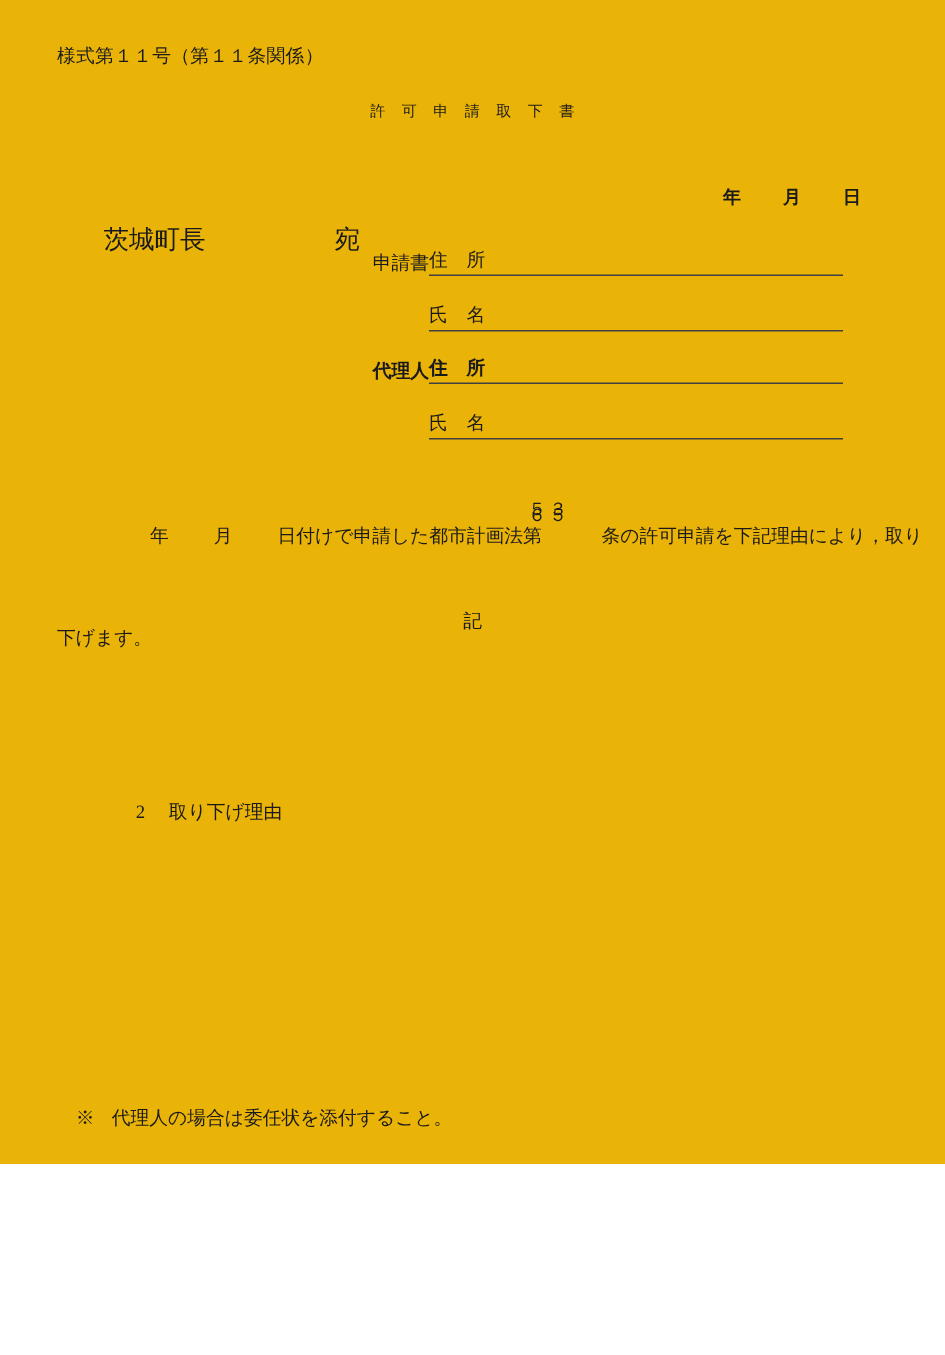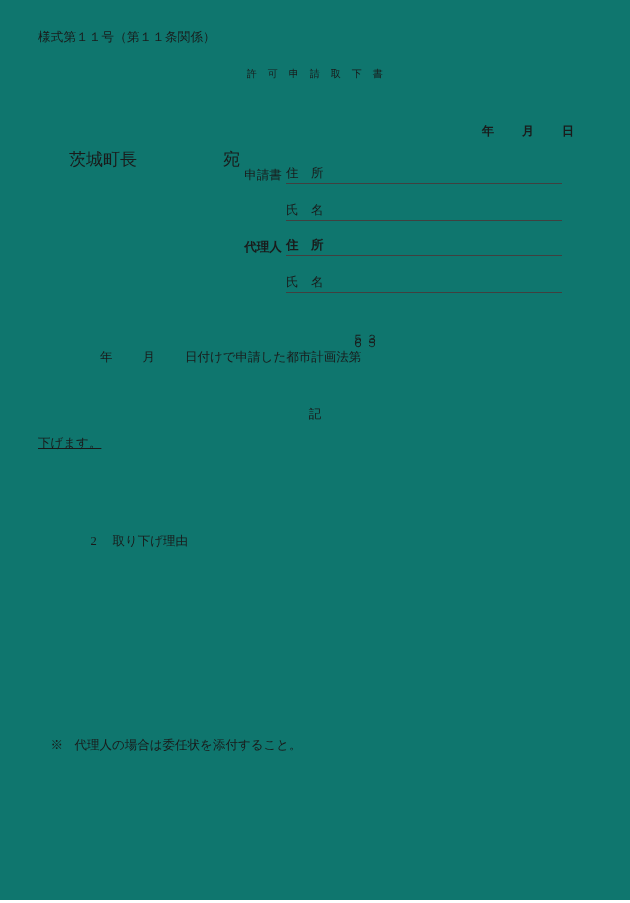--- a/index.html
+++ b/index.html
@@ -8,22 +8,22 @@
     padding: 0;
     background: #ffffff;
   }
   body {
     font-family: "Liberation Serif", "DejaVu Serif", serif;
     color: #1a1a1a;
   }
   #page {
     position: relative;
     width: 630px;
-    height: 900px;
-    background: #0f766e;
+    height: 776px;
+    background: #eab308;
     overflow: hidden;
     -webkit-font-smoothing: antialiased;
   }
   .abs { position: absolute; white-space: pre; }
 
   
   .form-no {
     left: 38px;
     top: 29px;
     font-size: 12.5px;
@@ -58,21 +58,21 @@
   .addressee .to-gap { display: inline-block; width: 86px; }
 
   
   .party-row {
     font-size: 12.5px;
     display: flex;
     align-items: flex-end;
   }
   .party-tag {
     width: 46px;
-    text-align: center;
+    text-align: right;
     flex: none;
   }
   .party-field {
     border-bottom: 1px solid #404040;
     padding-bottom: 1px;
     display: flex;
     align-items: flex-end;
   }
   .party-label {
     flex: none;
@@ -119,23 +119,22 @@
     letter-spacing: 2px;
   }
   .article-choice .lower {
     position: absolute;
     left: 0;
     right: 0;
     top: 19px;
     letter-spacing: 2px;
   }
   .body-line-2 {
-    margin-top: 18px;
+    margin-top: 0;
     padding-left: 0;
-    text-decoration: underline;
   }
 
   
   .ki {
     left: 0;
     right: 0;
     top: 406px;
     text-align: center;
     font-size: 12.5px;
   }
@@ -209,20 +208,21 @@
   <div class="abs body-wrap">
     <div class="body-line-1">
 
       <span class="body-inline bl-date"><span>年</span><span class="gap"></span><span>月</span><span class="gap"></span><span>日付けで申請した都市計画法第</span></span>
 
       <span class="article-choice">
         <span class="upper">５３</span>
         <span class="lower">６５</span>
       </span>
 
+      <span class="body-inline bl-article-after">条の許可申請を下記理由により，取り</span>
     </div>
 
     <div class="body-line-2">下げます。</div>
   </div>
 
   <div class="abs ki">記</div>
 
 
   <div class="abs item item-2">
     <span class="num">2</span><span>取り下げ理由</span>

